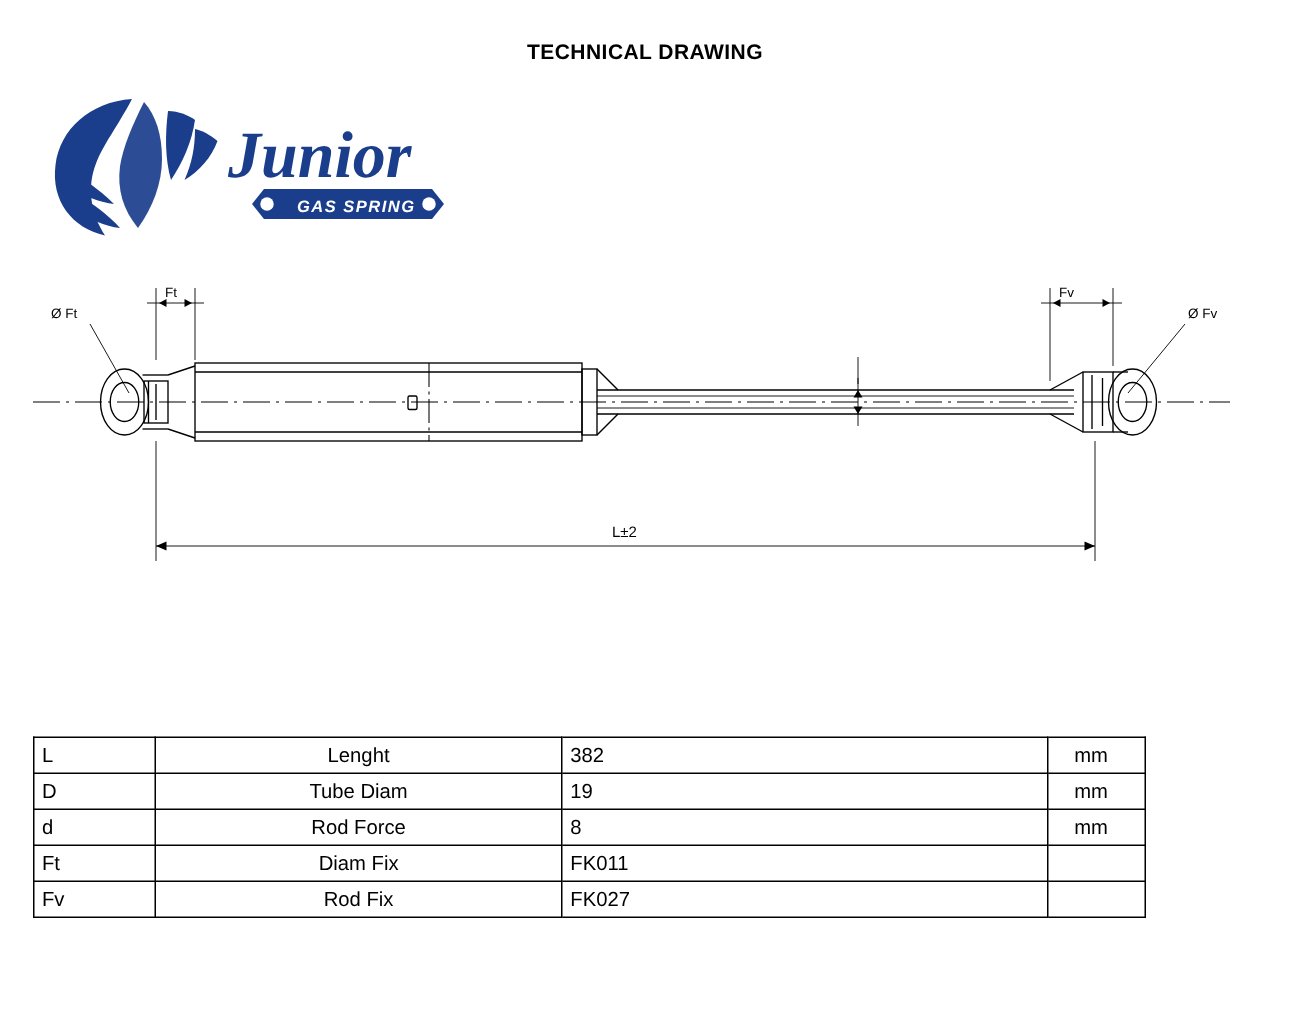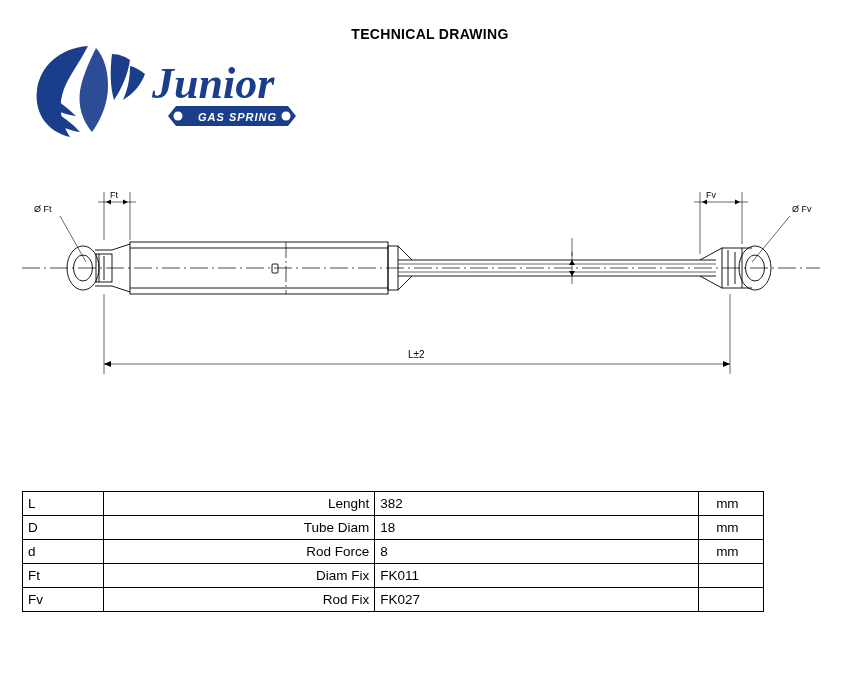--- a/index.html
+++ b/index.html
@@ -36,21 +36,21 @@
   }
   .header .refline .ref-label {
     display: inline-block;
     margin-right: 8px;
   }
 
   
   .logo {
     position: absolute;
     left: 26px;
-    top: 44px;
+    top: 64px;
     width: 280px;
     height: 100px;
   }
   .logo svg { display: block; }
 
   
   .drawing {
     position: absolute;
     left: 0;
     top: 178px;
@@ -68,21 +68,21 @@
     font-size: 13.5px;
   }
   .spec-table td {
     border: 1px solid #000000;
     height: 23px;
     padding: 0 5px;
     line-height: 23px;
     white-space: nowrap;
   }
   .spec-table td.c-sym   { width: 76px; text-align: left; }
-  .spec-table td.c-desc  { width: 282px; text-align: right; }
+  .spec-table td.c-desc  { width: 282px; text-align: center; }
   .spec-table td.c-val   { width: 340px; text-align: left; padding-right: 8px; }
   .spec-table td.c-unit  { width: 44px; text-align: left; padding-left: 17px; }
 </style>
 </head>
 <body>
 
 <div class="header">
   <div class="title">TECHNICAL DRAWING</div>
 </div>
 
@@ -194,21 +194,21 @@
   <tbody>
     <tr>
       <td class="c-sym">L</td>
       <td class="c-desc">Lenght</td>
       <td class="c-val">382</td>
       <td class="c-unit">mm</td>
     </tr>
     <tr>
       <td class="c-sym">D</td>
       <td class="c-desc">Tube Diam</td>
-      <td class="c-val">18</td>
+      <td class="c-val">19</td>
       <td class="c-unit">mm</td>
     </tr>
     <tr>
       <td class="c-sym">d</td>
       <td class="c-desc">Rod Force</td>
       <td class="c-val">8</td>
       <td class="c-unit">mm</td>
     </tr>
     <tr>
       <td class="c-sym">Ft</td>

